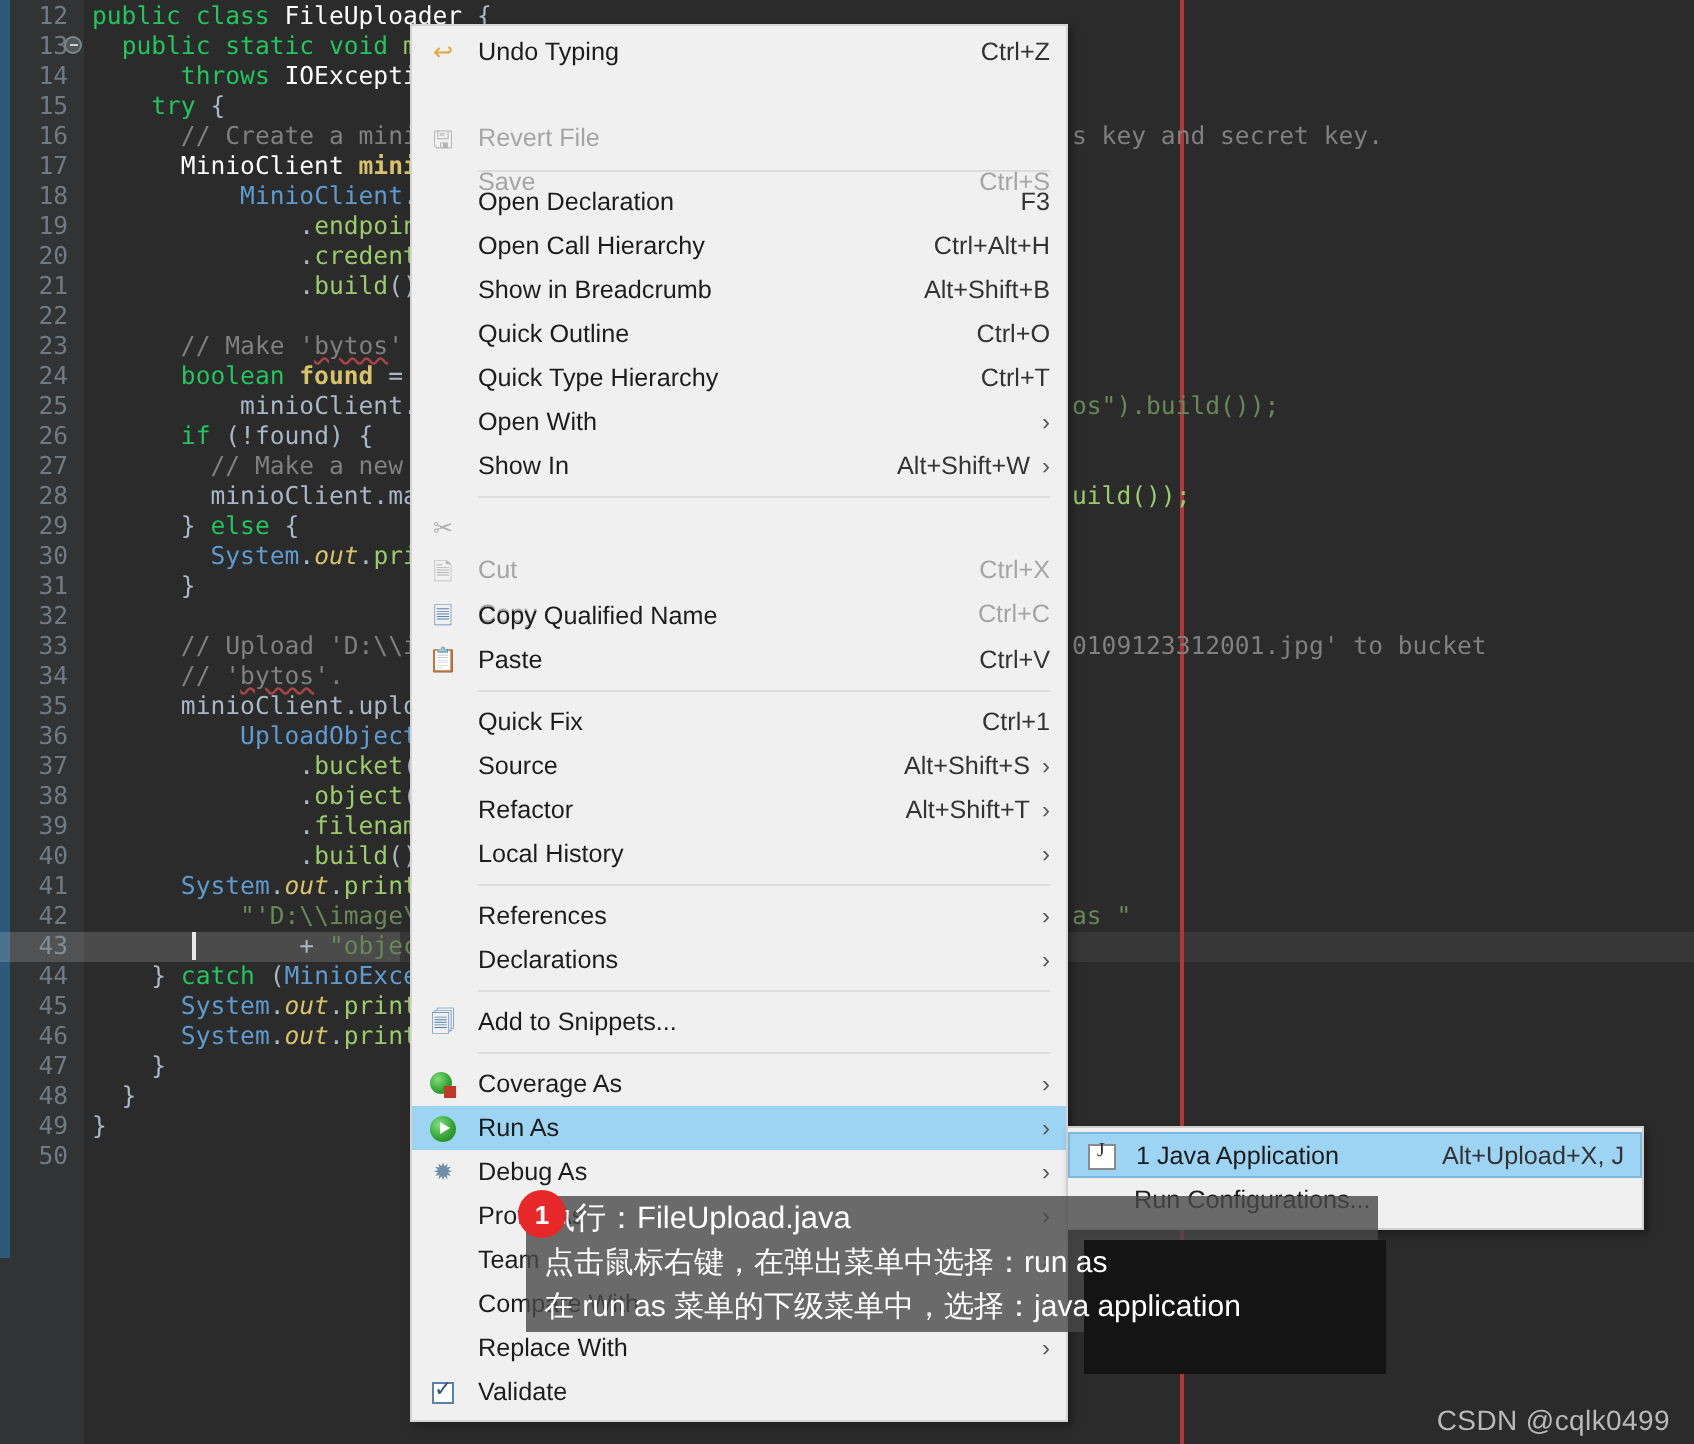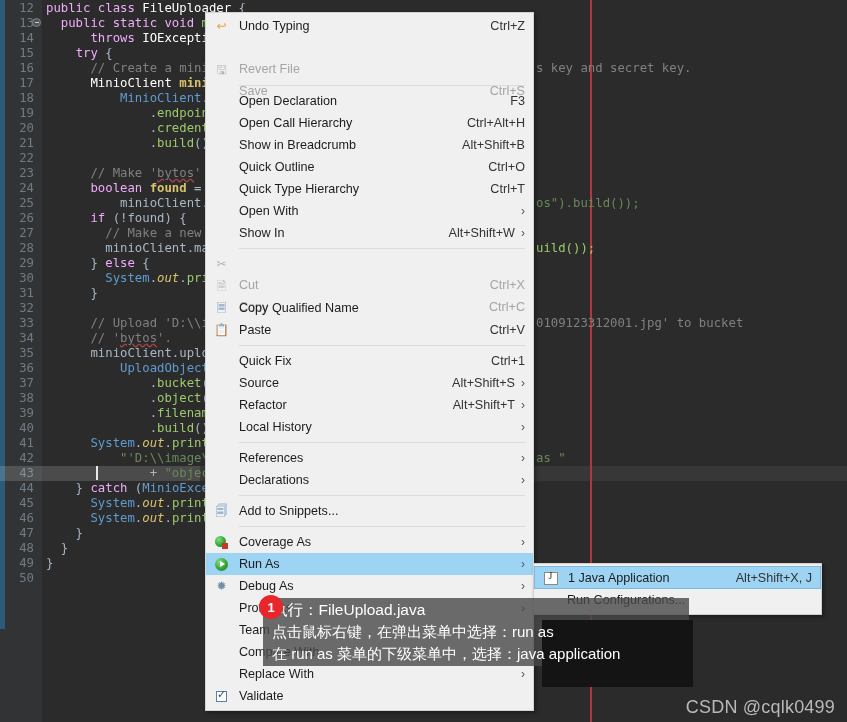--- a/index.html
+++ b/index.html
@@ -41,21 +41,21 @@
     padding-top: 1px;
   }
   #linenos div { height: 15px; }
   #code {
     position: absolute; left: 46px; top: 1px; right: 0;
     white-space: pre;
     color: #a9b7c6;
     line-height: 15px;
   }
   #code .ln { height: 15px; position: relative; }
-  .kw   { color: #f0abfc; }
+  .kw   { color: #22c55e; }
   .cls  { color: #ffffff; }
   .cls2 { color: #5f9bd0; }
   .fld  { color: #d9c36a; }
   .mth  { color: #9ccb6b; }
   .str  { color: #6a8759; }
   .cmt  { color: #808080; }
   .pln  { color: #a9b7c6; }
   .ital { font-style: italic; }
   .bold { font-weight: bold; }
   .sq   { text-decoration: underline wavy #aa4444; }
@@ -208,21 +208,21 @@
   #anno-l3 { top: 643px; text-align: center; }
   #anno-l1 {
     position: absolute; left: 272px; top: 599px;
     color: #fff; font-size: 15.5px; line-height: 22px; white-space: nowrap;
     z-index: 3;
   }
 
   
   #watermark {
     position: absolute; right: 12px; bottom: 4px;
-    color: #b9b9b9; font-size: 18px;
+    color: #b9b9b9; font-size: 14px;
     font-family: "Liberation Sans", sans-serif;
     letter-spacing: .2px;
   }
 </style>
 </head>
 <body>
 
 <div id="editor">
   <div id="gutter">
     <div id="gutter-stripe"></div>
@@ -459,21 +459,21 @@
       <span class="acc"></span>
     </div>
   </div>
 
 <div id="submenu">
     <div class="mi sel">
       <span class="ic">
         <span class="ic-japp"></span>
       </span>
       <span class="lbl">1 Java Application</span>
-      <span class="acc">Alt+Shift+X, J</span>
+      <span class="acc">Alt+Upload+X, J</span>
     </div>
     <div class="mi">
       <span class="ic"></span>
       <span class="lbl">Run Configurations...</span>
       <span class="acc"></span>
     </div>
   </div>
 
 <div id="anno"></div>
 <div id="anno-dark"></div>

